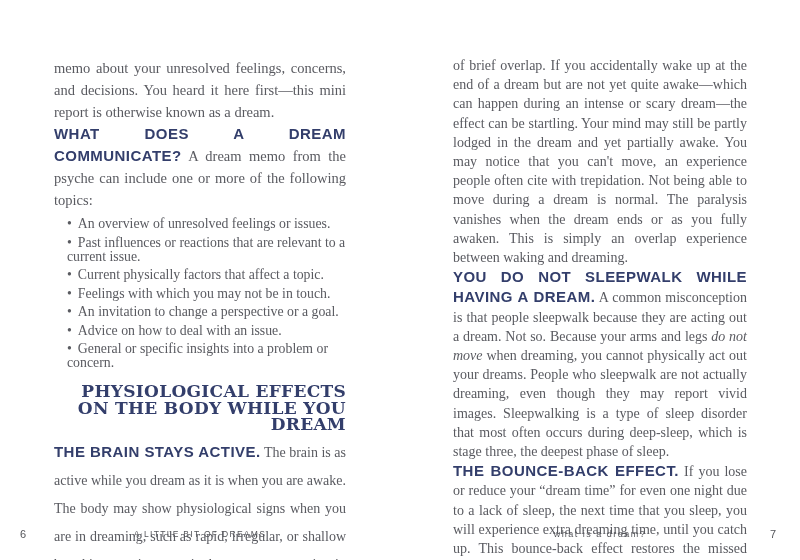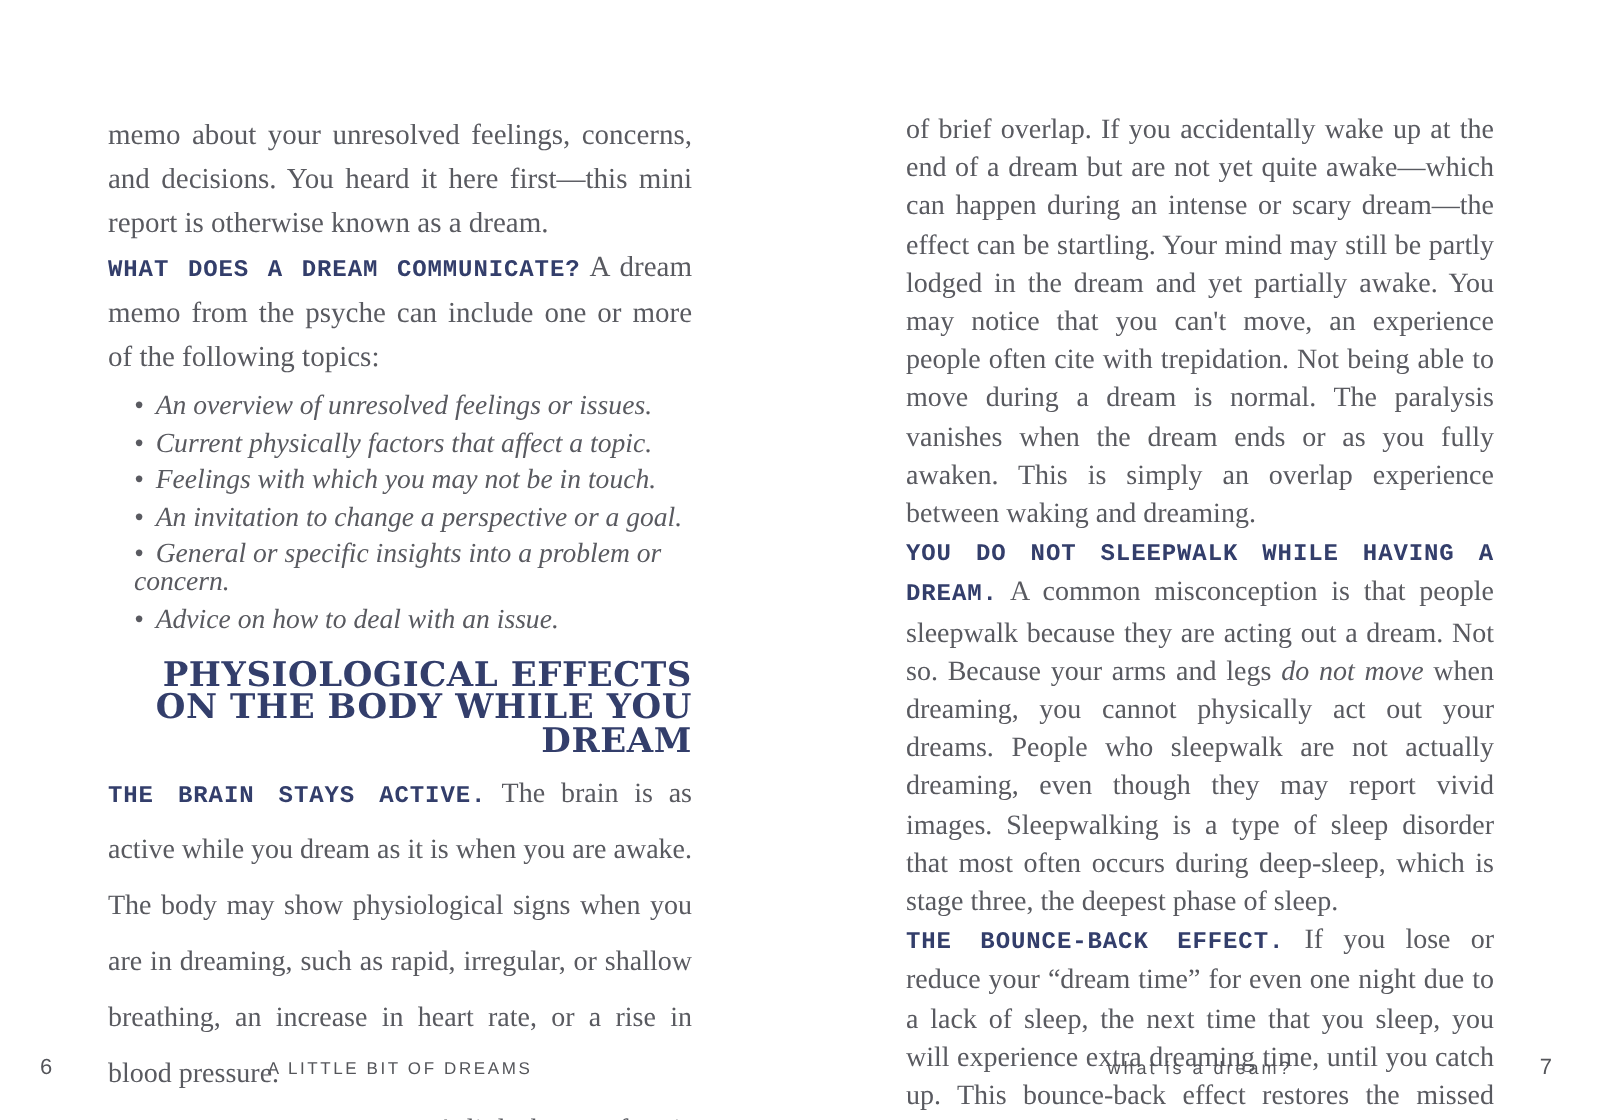--- a/index.html
+++ b/index.html
@@ -20,29 +20,29 @@
 
   p.body{
     margin:0;color:var(--body);
     font-size:14.5px;line-height:22px;
     text-align:justify;
   }
   .page-right p.body{font-size:14px;line-height:19.2px;}
   p.body.tight{font-size:14px;line-height:28px;}
 
   .runin{
-    font-family:Liberation Mono, monospace;
+    font-family:Liberation Sans, sans-serif;
     font-weight:bold;
-    font-size:12px;
+    font-size:15px;
     letter-spacing:0.45px;
     color:var(--navy);
   }
   .ital{font-style:italic;}
 
-  ul.bullets{list-style:none;margin:6px 0 12px 13px;padding:0;font-style:italic;}
+  ul.bullets{list-style:none;margin:6px 0 12px 13px;padding:0;}
   ul.bullets li{
     color:var(--body);
     font-size:13.8px;line-height:14px;
     margin:0 0 4.5px 0;
   }
   ul.bullets li .dot{color:var(--body);margin-right:6px;}
 
   h2.section{
     font-family:"DejaVu Serif", serif;
     font-weight:bold;
@@ -77,25 +77,26 @@
 
   <div class="page page-left">
     <div class="content">
 
       <p class="body"><span>memo about your unresolved feelings, concerns, and decisions. You heard it here first—this mini report is otherwise known as a dream.</span></p>
 
       <p class="body"><span class="runin">WHAT DOES A DREAM COMMUNICATE?</span> <span>A dream memo from the psyche can include one or more of the following topics:</span></p>
 
       <ul class="bullets">
         <li><span class="dot">•</span><span>An overview of unresolved feelings or issues.</span></li>
+        <li><span class="dot">•</span><span>Past influences or reactions that are relevant to a current issue.</span></li>
         <li><span class="dot">•</span><span>Current physically factors that affect a topic.</span></li>
         <li><span class="dot">•</span><span>Feelings with which you may not be in touch.</span></li>
         <li><span class="dot">•</span><span>An invitation to change a perspective or a goal.</span></li>
+        <li><span class="dot">•</span><span>Advice on how to deal with an issue.</span></li>
         <li><span class="dot">•</span><span>General or specific insights into a problem or concern.</span></li>
-        <li><span class="dot">•</span><span>Advice on how to deal with an issue.</span></li>
       </ul>
 
       <h2 class="section">
           <span class="hline">PHYSIOLOGICAL EFFECTS</span>
           <span class="hline">ON THE BODY WHILE YOU DREAM</span>
         </h2>
 
       <p class="body tight"><span class="runin">THE BRAIN STAYS ACTIVE.</span> <span>The brain is as active while you dream as it is when you are awake. The body may show physiological signs when you are in dreaming, such as rapid, irregular, or shallow breathing, an increase in heart rate, or a rise in blood pressure.</span></p>
 
       <p class="body tight"><span class="runin">YOUR MUSCLES FREEZE.</span> <span>A little known fact is that when you dream, the large body muscles, like in your arms and legs, become immobile, as a temporary state of paralysis.</span></p>

